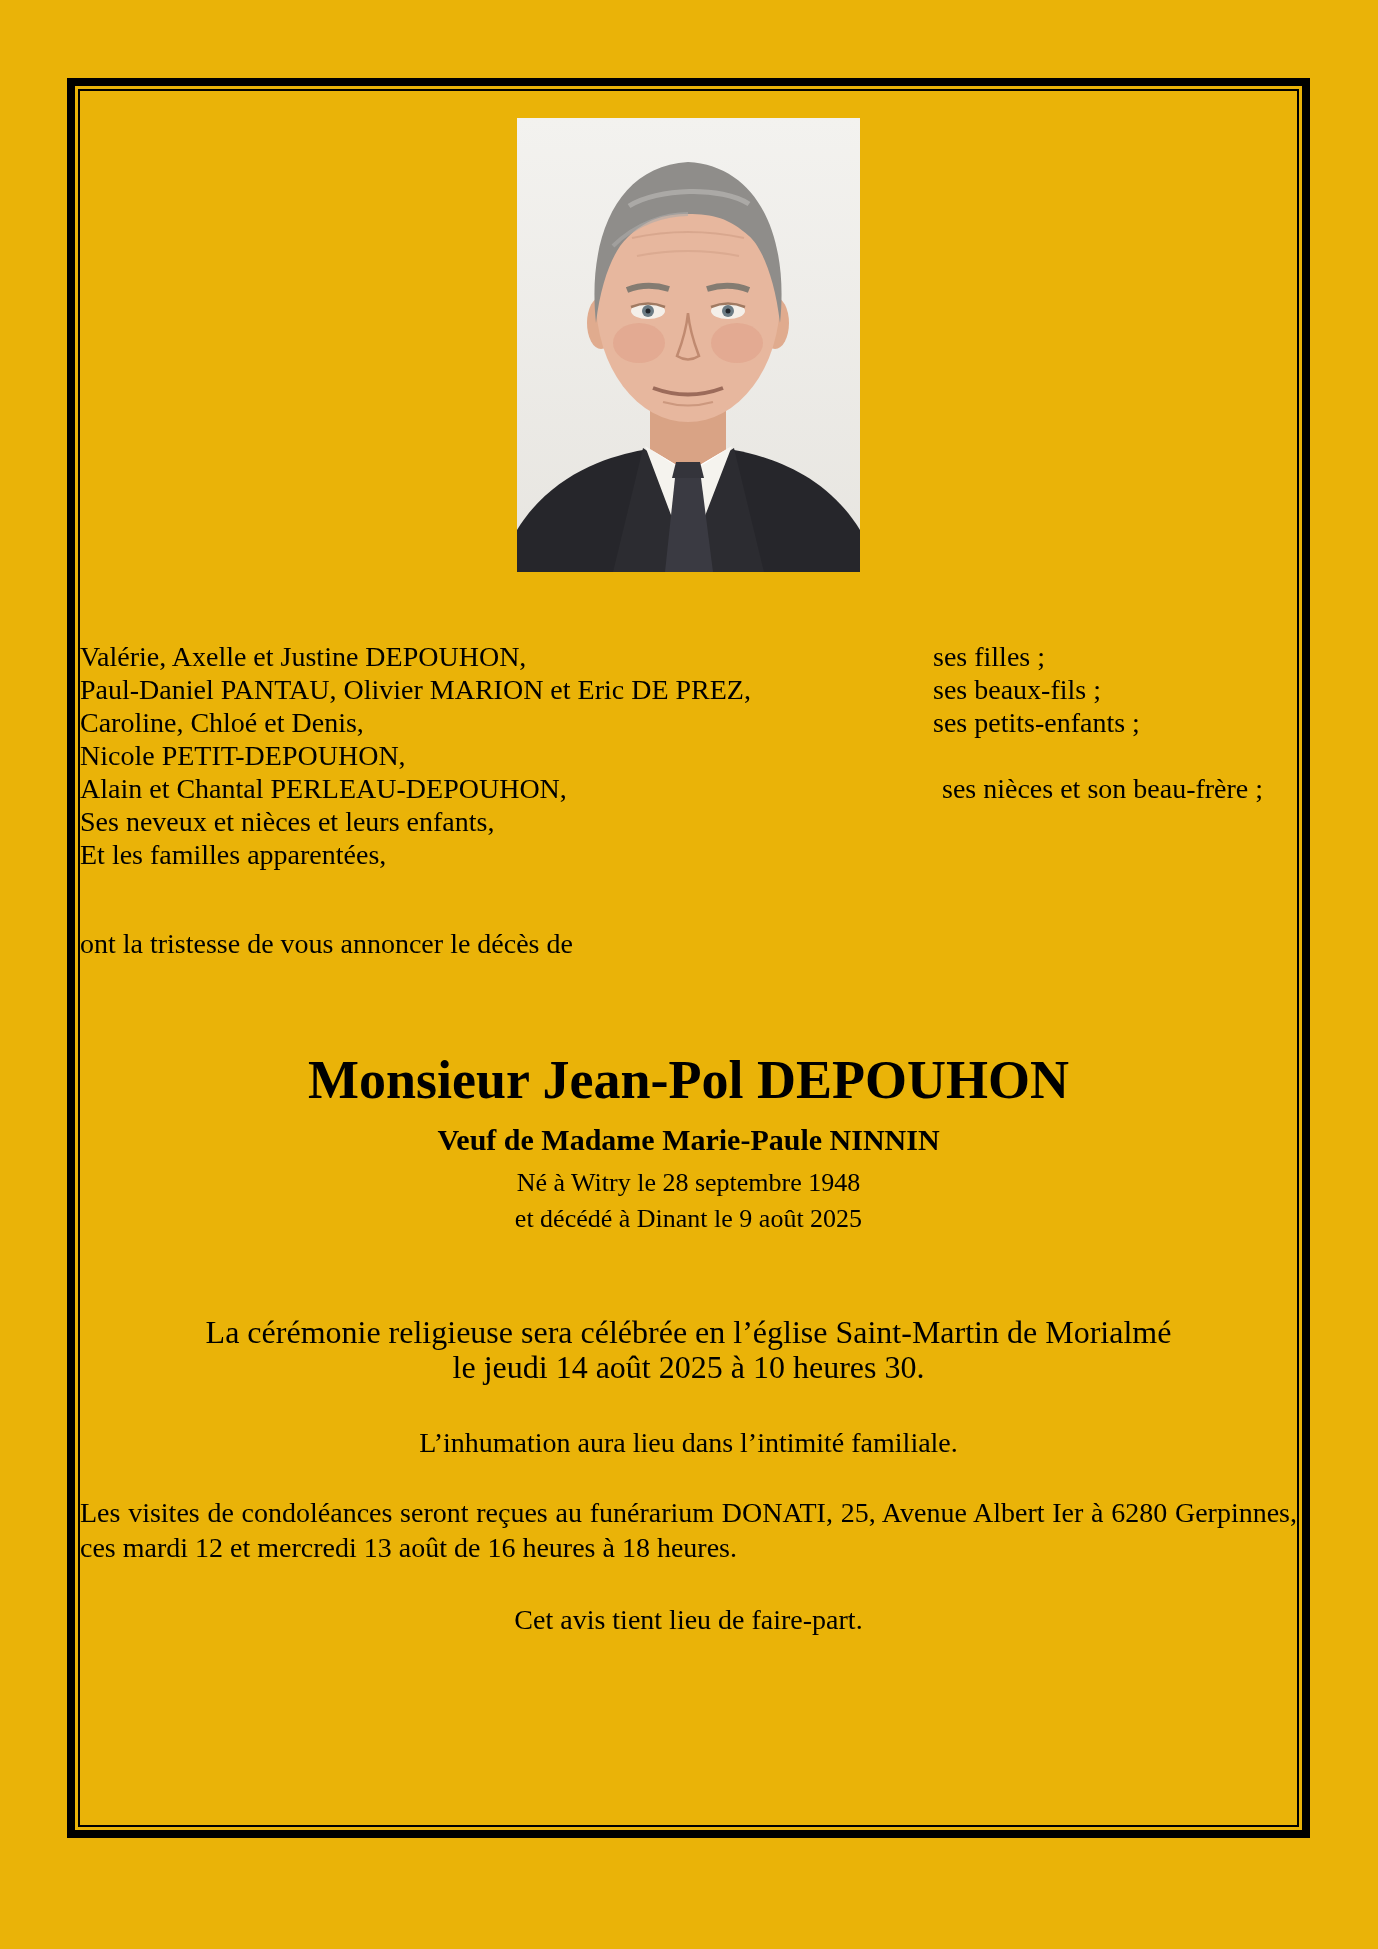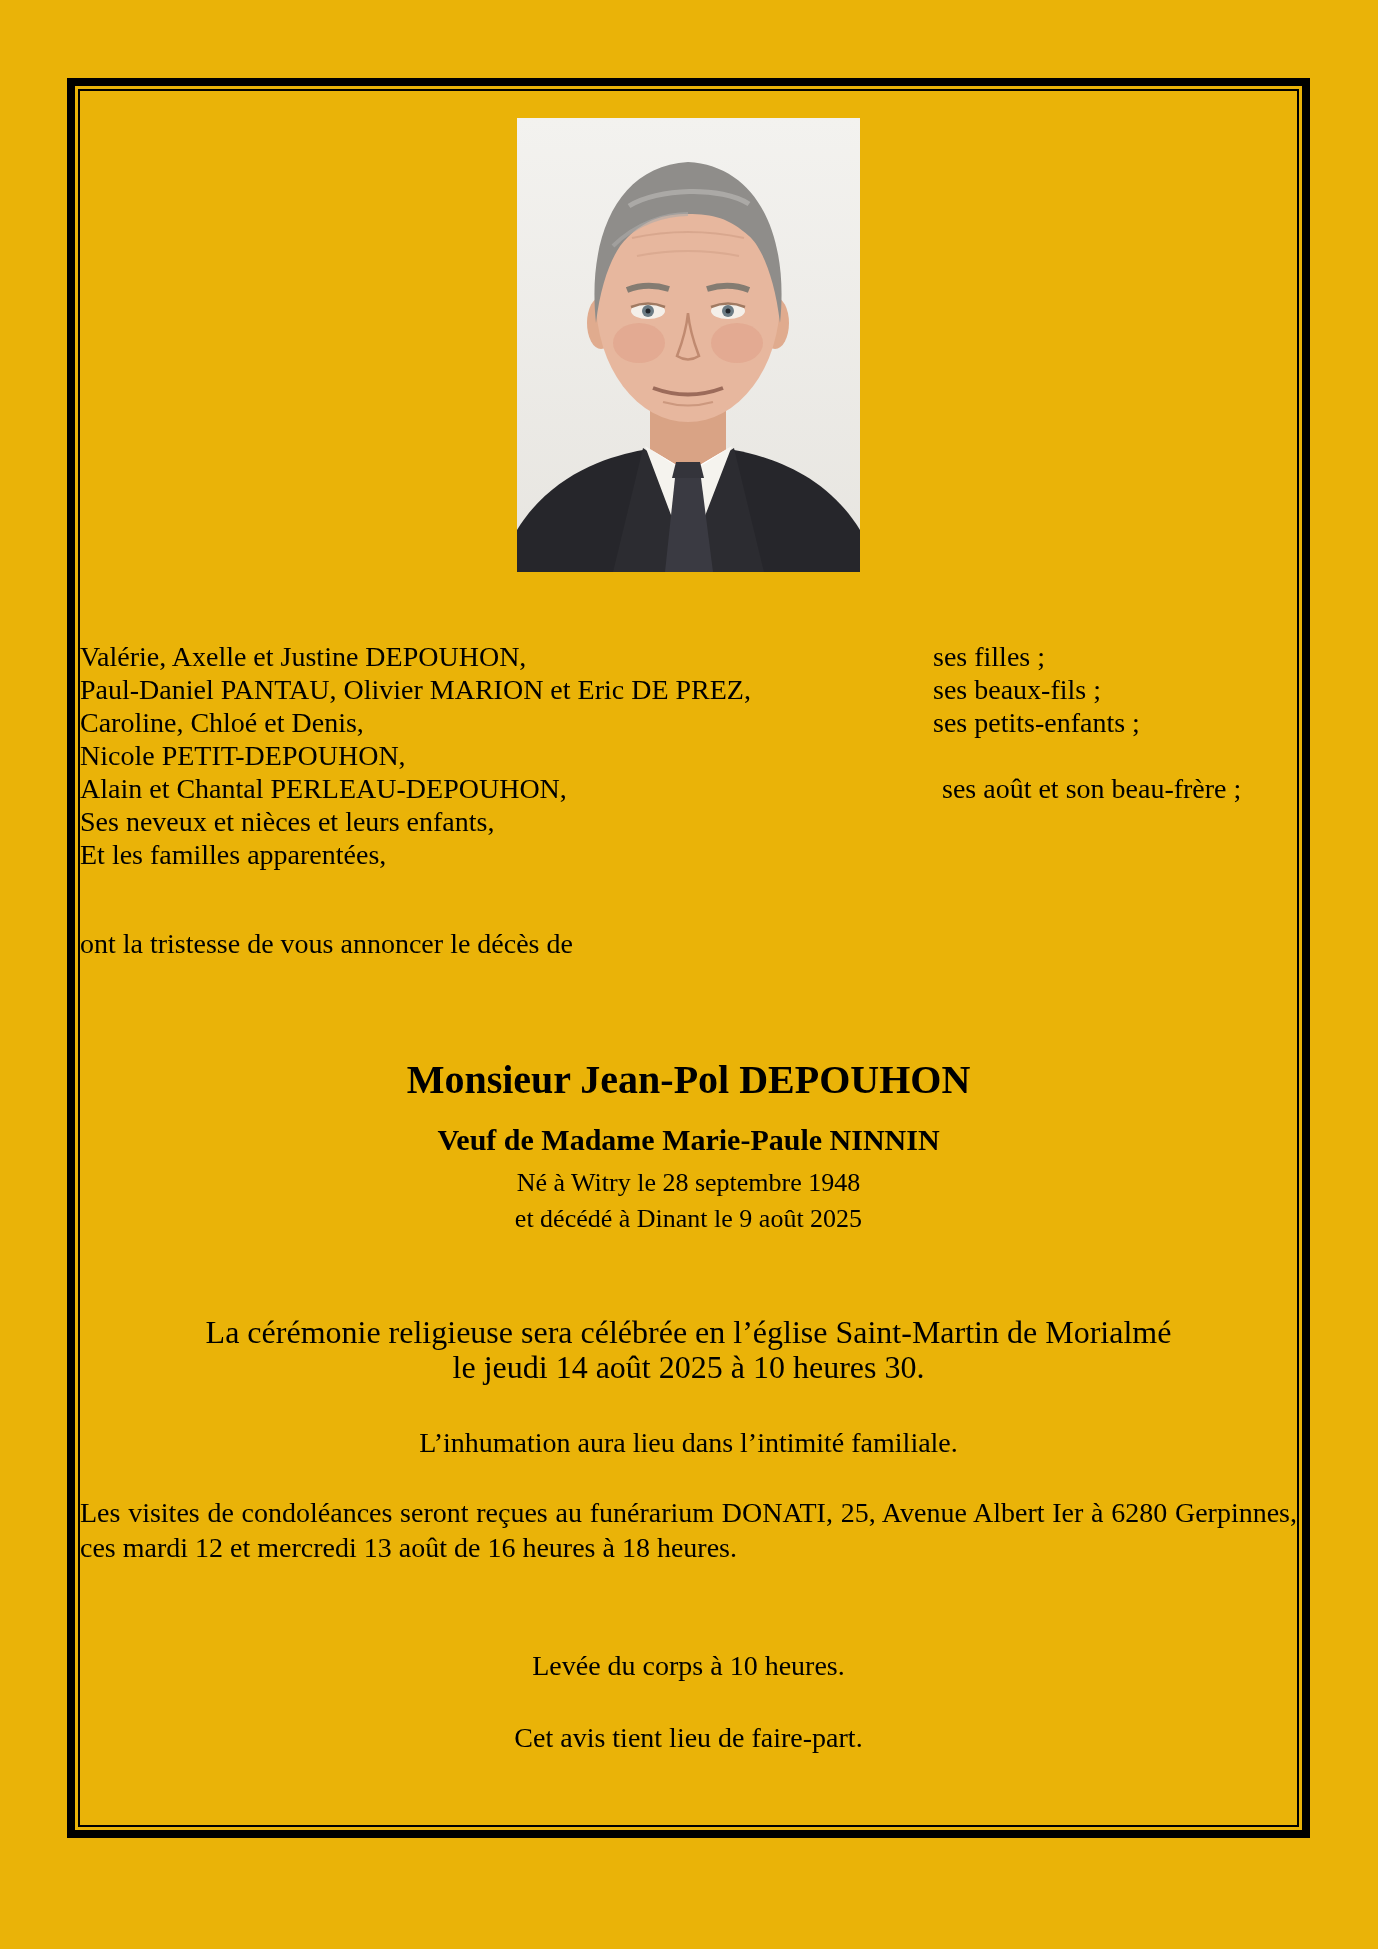--- a/index.html
+++ b/index.html
@@ -53,21 +53,21 @@
   .name-row .right-cell { flex: 1; white-space: nowrap; }
   .name-row .right-indent { padding-left: 9px; }
   .announce {
     margin-top: 56px;
     font-size: 28px;
     line-height: 33px;
   }
   .deceased-title {
     margin-top: 90px;
     text-align: center;
-    font-size: 40px;
+    font-size: 54px;
     line-height: 60px;
     font-weight: bold;
   }
   .deceased-subtitle {
     margin-top: 10px;
     text-align: center;
     font-size: 30px;
     line-height: 40px;
     font-weight: bold;
   }
@@ -185,21 +185,21 @@
           <div class="name-row">
             <span class="left-cell">Caroline, Chloé et Denis,</span>
             <span class="right-cell">ses petits-enfants ;</span>
           </div>
           <div class="name-row">
             <span class="left-cell">Nicole PETIT-DEPOUHON,</span>
             <span class="right-cell"></span>
           </div>
           <div class="name-row">
             <span class="left-cell">Alain et Chantal PERLEAU-DEPOUHON,</span>
-            <span class="right-cell right-indent">ses août et son beau-frère ;</span>
+            <span class="right-cell right-indent">ses nièces et son beau-frère ;</span>
           </div>
           <div class="name-row">
             <span class="left-cell">Ses neveux et nièces et leurs enfants,</span>
             <span class="right-cell"></span>
           </div>
           <div class="name-row">
             <span class="left-cell">Et les familles apparentées,</span>
             <span class="right-cell"></span>
           </div>
         </div>
@@ -213,20 +213,19 @@
 
         <div class="ceremony">
           <div>La cérémonie religieuse sera célébrée en l’église Saint-Martin de Morialmé</div>
           <div>le jeudi 14 août 2025 à 10 heures 30.</div>
         </div>
 
         <div class="inhumation">L’inhumation aura lieu dans l’intimité familiale.</div>
 
         <div class="visits">Les visites de condoléances seront reçues au funérarium DONATI, 25, Avenue Albert Ier à 6280 Gerpinnes, ces mardi 12 et mercredi 13 août de 16 heures à 18 heures.</div>
 
-        <div class="levee">Levée du corps à 10 heures.</div>
 
         <div class="notice">Cet avis tient lieu de faire-part.</div>
 
       </div>
     </div>
   </div>
 </div>
 
 </body></html>

